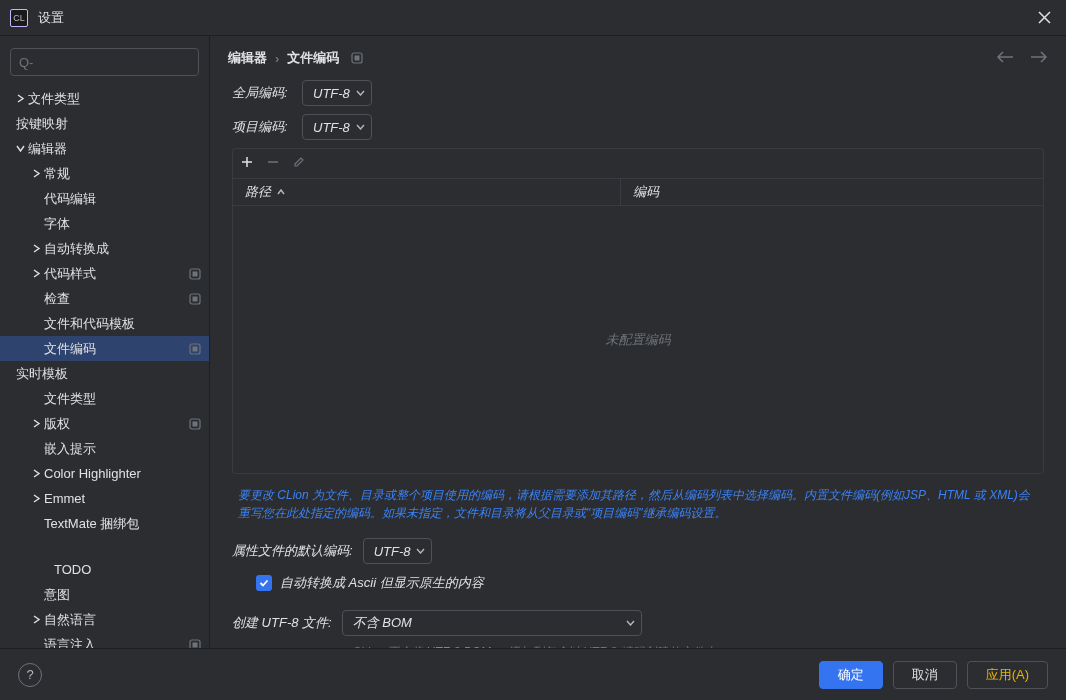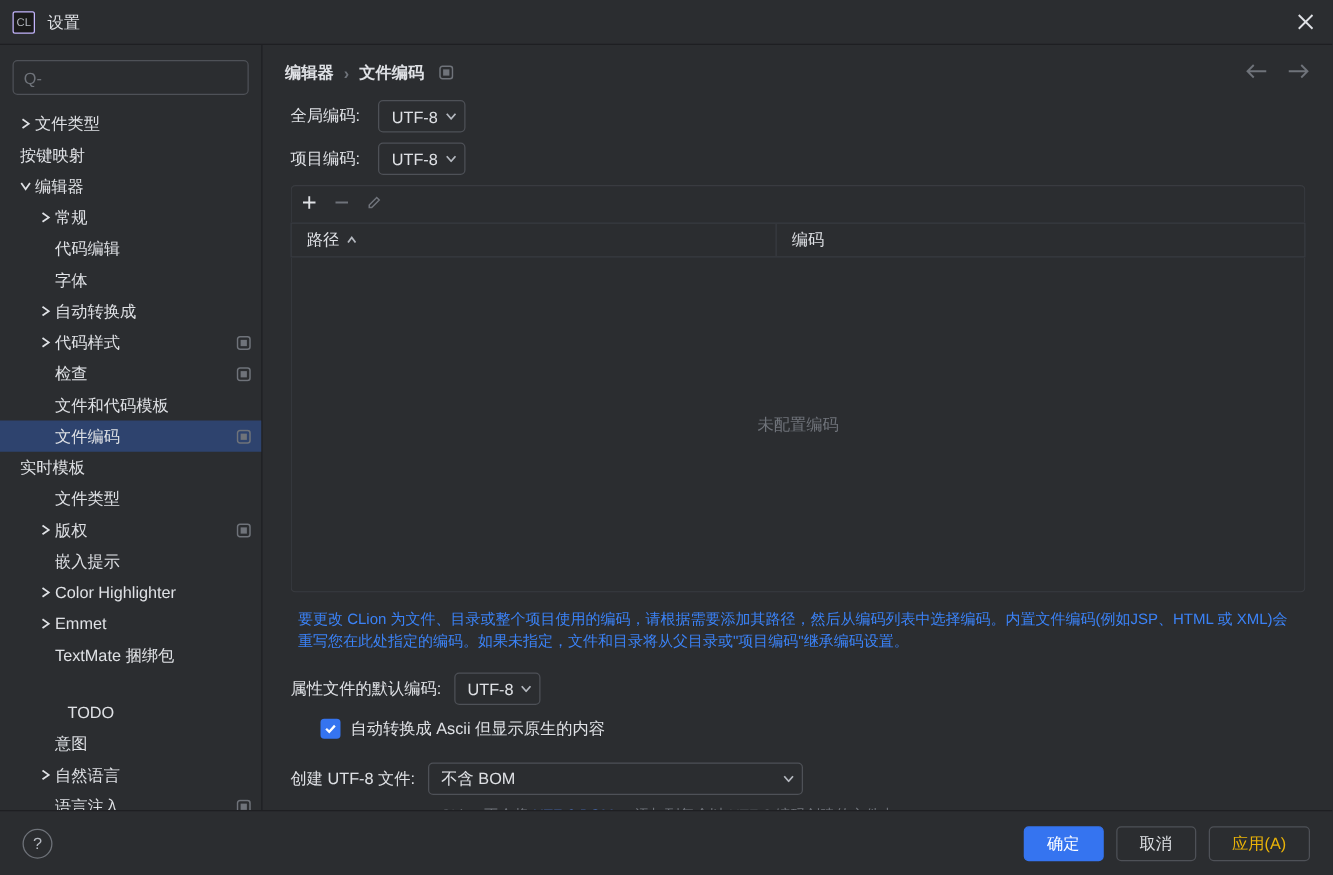--- a/index.html
+++ b/index.html
@@ -100,20 +100,21 @@
   padding: 0 18px;
   justify-content: space-between;
 }
 .breadcrumb { display: flex; align-items: center; gap: 8px; color: #dfe1e5; font-weight: 600; }
 .breadcrumb .sep { color: #6f737a; }
 .nav-arrows { display: flex; gap: 16px; color: #6f737a; }
 .main-body {
   flex: 1;
   padding: 0 22px 10px 22px;
   overflow-y: auto;
+  font-style: italic;
 }
 .form-row {
   display: flex;
   align-items: center;
   margin-bottom: 8px;
   gap: 10px;
 }
 .form-row .lbl { min-width: 60px; }
 .combo {
   height: 26px;

